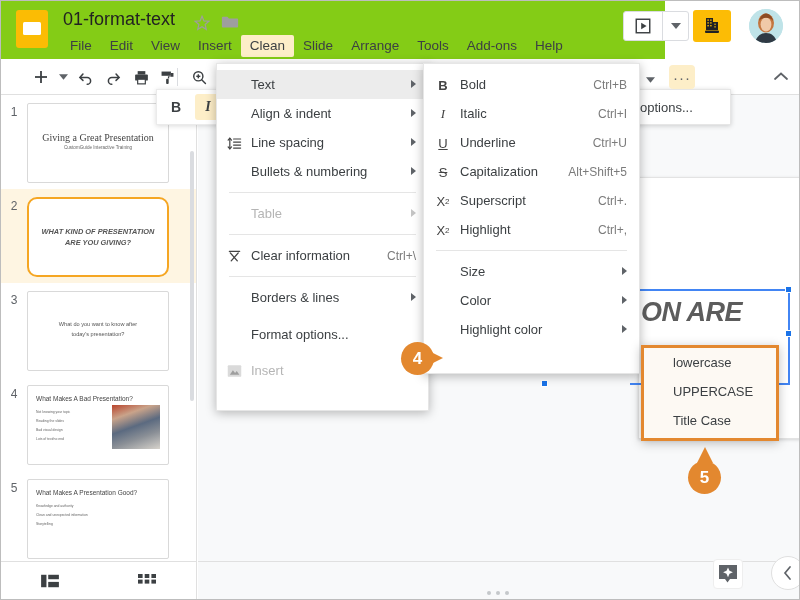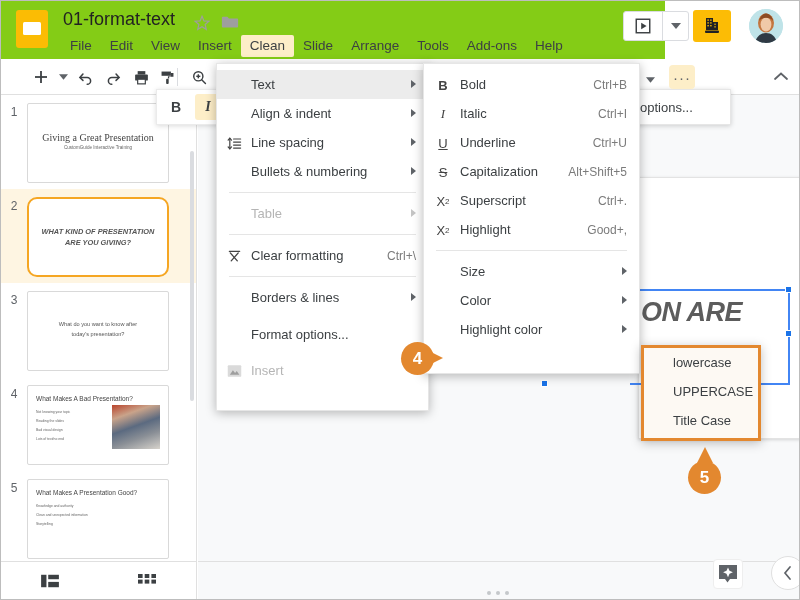--- a/index.html
+++ b/index.html
@@ -268,21 +268,21 @@
     z-index: 22;
   }
   .text-menu .mi { padding-left: 36px; }
   .text-menu .licon {
     left: 10px; font-size: 13px; color: #444;
   }
 
   
   .cap-menu {
     position: absolute; left: 640px; top: 344px;
-    width: 120px; height: 96px;
+    width: 138px; height: 96px;
     background: #fdf9f3;
     border: 3px solid #e3882f;
     box-shadow: 0 2px 10px rgba(0,0,0,.25);
     z-index: 26;
   }
   .cap-item {
     height: 29px; display: flex; align-items: center;
     padding-left: 29px; font-size: 13px; color: #3c4043;
   }
 
@@ -629,21 +629,21 @@
     </div>
     <div class="msep"></div>
     <div class="mi">
       <span class="licon">
         <svg width="15" height="15" viewBox="0 0 16 16" fill="none" stroke="#444" stroke-width="1.4" stroke-linecap="round">
           <polyline points="2.5,2.5 13.5,2.5"></polyline>
           <line x1="3.5" y1="4.2" x2="11" y2="12.6"></line>
           <line x1="12" y1="4.2" x2="4.5" y2="12.6"></line>
         </svg>
       </span>
-      <span>Clear formatting</span>
+      <span>Clear information</span>
       <span class="shortcut">Ctrl+\</span>
     </div>
     <div class="msep"></div>
     <div class="mi">
       <span>Borders &amp; lines</span>
       <span class="arrow"></span>
     </div>
     <div class="mi" style="height:44px;">
       <span>Format options...</span>
     </div>
@@ -681,21 +681,21 @@
       <span class="shortcut">Alt+Shift+5</span>
     </div>
     <div class="mi">
       <span class="licon">X<sup style="font-size:8px;">2</sup></span>
       <span>Superscript</span>
       <span class="shortcut">Ctrl+.</span>
     </div>
     <div class="mi">
       <span class="licon">X<sub style="font-size:8px;">2</sub></span>
       <span>Highlight</span>
-      <span class="shortcut">Good+,</span>
+      <span class="shortcut">Ctrl+,</span>
     </div>
     <div class="msep"></div>
     <div class="mi">
       <span>Size</span>
       <span class="arrow"></span>
     </div>
     <div class="mi">
       <span>Color</span>
       <span class="arrow"></span>
     </div>

